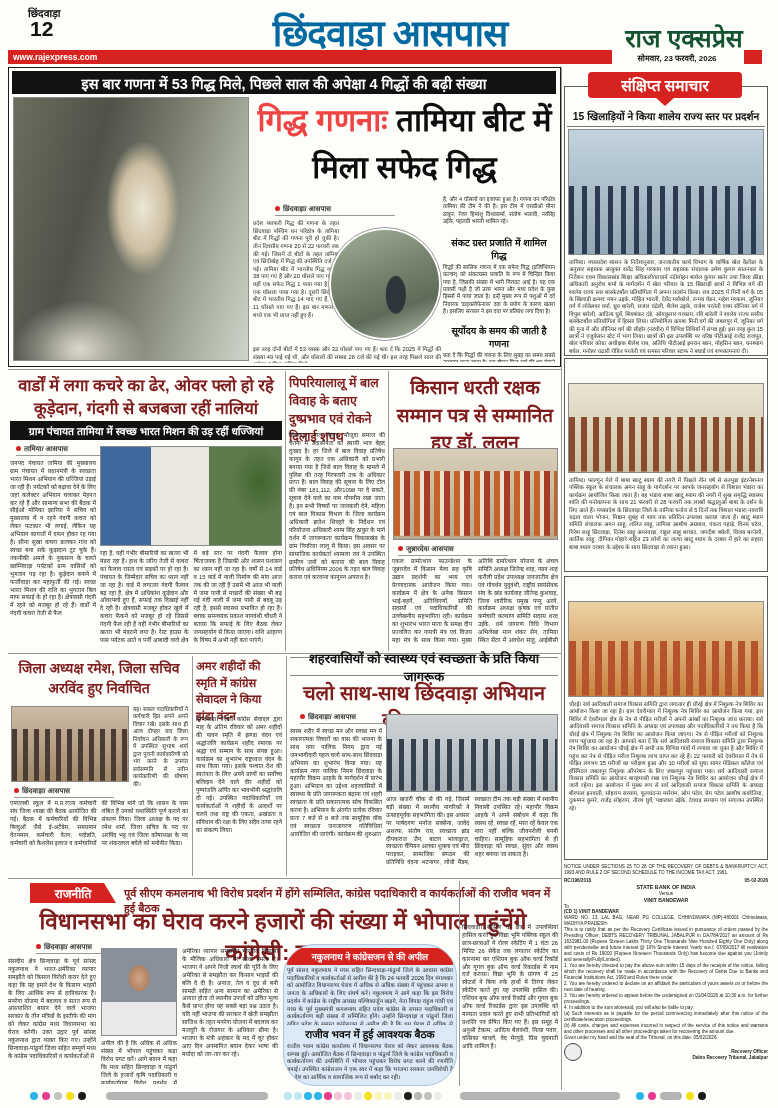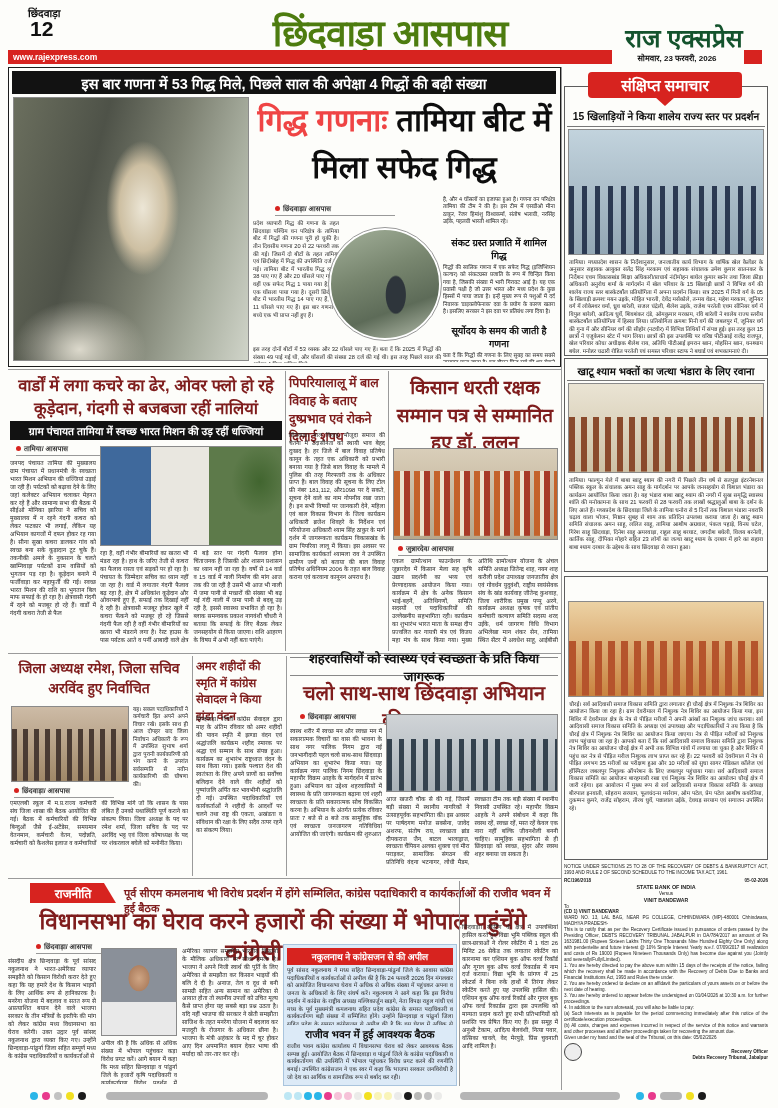--- a/index.html
+++ b/index.html
@@ -14,21 +14,21 @@
   .byline { display:flex; align-items:center; gap:3px; font-size:7px; font-weight:bold; color:#3a3a3a; border-bottom:1px solid #999; padding-bottom:2px; }
   .byline .dot { width:5px; height:5px; border-radius:50%; background:#d7231f; flex:0 0 auto; }
   .photo { border:1px solid #8a8a8a; overflow:hidden; }
   .vline { position:absolute; width:1px; background:#9a9a9a; }
   .hline { position:absolute; height:1px; background:#9a9a9a; }
   .red { color:#ef4444; }
 
   
   .m-edition { font-size:10.5px; font-weight:bold; color:#111; }
   .m-pageno { font-size:21px; font-weight:bold; color:#111; line-height:1; }
-  .m-title { font-size:37px; font-weight:bold; color:#4d7c0f; letter-spacing:-1px; }
+  .m-title { font-size:37px; font-weight:bold; color:#0369a1; letter-spacing:-1px; }
   .m-brand { font-size:25px; font-weight:bold; color:#14532d; }
   .m-redbar { background:#d7231f; display:flex; align-items:center; }
   .m-web { color:#fff; font-weight:bold; font-size:8.5px; padding-left:5px; }
   .m-date { font-size:8px; font-weight:bold; color:#111; display:flex; align-items:center; justify-content:center; }
   .m-redsq { background:#d7231f; }
 
   
   .lead { left:8px; top:67px; width:553px; height:300px; border:1.5px solid #1c1c1c; background:#fdfdfa; }
   .lead-headline { font-size:31px; line-height:1.5; font-weight:bold; text-align:center; color:#0d0d0d; }
   .subhed { font-weight:bold; font-size:9.5px; color:#111; text-align:center; }
@@ -136,21 +136,20 @@
   <div class="vline" style="left:561px;top:67px;height:1023px;"></div>
   <div class="abs sb-badge" style="left:588px;top:72px;width:154px;height:26px;">संक्षिप्त समाचार</div>
 
   <div class="abs sb-box" style="left:564px;top:86px;width:204px;height:270px;">
     <div class="abs sb-hed" style="left:2px;top:18px;width:198px;height:22px;">15 खिलाड़ियों ने किया शालेय राज्य स्तर पर प्रदर्शन</div>
     <div class="abs photo p-sports" style="left:3px;top:42px;width:196px;height:126px;"></div>
     <div class="abs sb-body" style="left:1px;top:172px;width:200px;height:94px;">तामिया। मध्यप्रदेश शासन के निर्देशानुसार, जनजातीय कार्य विभाग के वार्षिक खेल कैलेंडर के अनुसार सहायक आयुक्त सतेंद्र सिंह मरकाम एवं सहायक संचालक उमेश कुमार सातनकर के निर्देशन एवम विकासखंड शिक्षा अधिकारी/प्राचार्य नंदीमोहन बाघेल कुमार खनेर तथा जिला क्रीड़ा अधिकारी अनुरोध शर्मा के मार्गदर्शन में खेल परिवार के 15 खिलाड़ी छात्रों ने विभिन्न वर्ग की शालेय राज्य स्तर बास्केटबॉल प्रतियोगिता में अपना प्रदर्शन किया। सत्र 2025 में मिनी वर्ग के 05 के खिलाड़ी क्रमशः मयन उइके, मोहित भारती, देवेंद्र मर्सकोले, तन्मय वेडन, महेश मरकाम, जूनियर वर्ग में लोकेश्वर वर्मा, ध्रुव बारेली, सजल चंद्रेली, शैलेश उइके, राजेश परतेती एवम सीनियर वर्ग में विपुल बारेली, आदित्य धुर्वे, शिवशंकर दंडे, ओमकुमार मरकाम, रवि बारेली ने शालेय राज्य स्तरीय बास्केटबॉल प्रतियोगिता में हिस्सा लिया। प्रतियोगिता क्रमशः मिनी वर्ग की जबलपुर में, जूनियर वर्ग की गुना में और सीनियर वर्ग की सीहोर (नटवीर) में विभिन्न तिथियों में संपन्न हुई। इस तरह कुल 15 छात्रों ने एजुकेशन स्टेट में भाग लिया। छात्रों की इस उपलब्धि पर वरिष्ठ पीटीआई राजेंद्र राजपूत, खेल परिवार कोच/ अधीक्षक शैलेश राय, अतिथि पीटीआई इमरान खान, मोहसिन खान, घनश्याम बघेल, मनोहर चढ़ारी रोहित परतेती एवं समस्त परिवार स्टाफ ने बधाई एवं शुभकामनाएं दी।</div>
   </div>
 
   <div class="abs sb-box" style="left:564px;top:358px;width:204px;height:214px;">
-    <div class="abs sb-hed" style="left:2px;top:2px;width:198px;height:20px;">खाटू श्याम भक्तों का जत्था भंडारा के लिए रवाना</div>
     <div class="abs photo p-khatu" style="left:3px;top:24px;width:196px;height:90px;"></div>
     <div class="abs sb-body" style="left:1px;top:118px;width:200px;height:92px;">तामिया। फाल्गुन मेले में बाबा खाटू श्याम की नगरी में पिछले तीन वर्ष से सतपुड़ा इंटरनेशनल पब्लिक स्कूल के संचालक अमन साहू के मार्गदर्शन पर आपके जनसहयोग से विशाल भंडारा का कार्यक्रम आयोजित किया जाता है। यह भंडारा बाबा खाटू श्याम की नगरी में सुख समृद्धि स्वास्थ्य शांति की मनोकामना के साथ 21 फरवरी से 28 फरवरी तक लाखों श्रद्धालुओं बाबा के दर्शन के लिए आते हैं। मध्यप्रदेश के छिंदवाड़ा जिले के तामिया धनोरा से 5 दिनों तक विशाल भंडारा नवरात्रि चढ़ाव वाला भोजन, मिष्ठान सुबह से शाम तक प्रतिदिन उपलब्ध कराया जाता है। खाटू श्याम समिति संचालक अमन साहू, ललित साहू, तामिया आशीष अग्रवाल, पंकज पहाड़े, विनय चटेल, गिरेश साहू छिंदवाड़ा, दिनेश साहू अमरवाड़ा, राहुल साहू बरघाट, जगदीश बघेली, विजय बरनेली, कार्तिक साहू, दीपिका मोहारे सहित 23 लोगों का जत्था खाटू श्याम के दरबार में हारे का सहारा बाबा श्याम दरबार के उद्देश्य के साथ छिंदवाड़ा से रवाना हुआ।</div>
   </div>
 
   <div class="abs sb-box" style="left:564px;top:576px;width:204px;height:284px;">
     <div class="abs photo p-eye" style="left:3px;top:24px;width:196px;height:96px;"></div>
     <div class="abs sb-body" style="left:1px;top:124px;width:200px;height:156px;">चौरई। सर्व आदिवासी समाज विकास समिति द्वारा लगातार ही चौरई क्षेत्र में निशुल्क नेत्र शिविर का आयोजन किया जा रहा है। ग्राम देवरीमाल में निशुल्क नेत्र शिविर का आयोजन किया गया, इस शिविर में देवरीमाल क्षेत्र के नेत्र से पीड़ित मरीजों ने अपनी आंखों का निशुल्क जांच कराया। सर्व आदिवासी समाज विकास समिति के अध्यक्ष एवं उपाध्यक्ष और पदाधिकारियों ने तय किया है कि चौरई क्षेत्र में निशुल्क नेत्र शिविर का आयोजन किया जाएगा। नेत्र से पीड़ित मरीजों को निशुल्क लाभ पहुंचाया जा रहा है। आपको बता दें कि सर्व आदिवासी समाज विकास समिति द्वारा निशुल्क नेत्र शिविर का आयोजन चौरई क्षेत्र में अभी तक विभिन्न गांवों में लगाया जा चुका है और शिविर में पहुंच कर नेत्र से पीड़ित मरीज निशुल्क लाभ प्राप्त कर रहे हैं। 22 फरवरी को देवरीमाल में नेत्र से पीड़ित लगभग 35 मरीजों का परीक्षण हुआ और 10 मरीजों को सुधा सागर मेडिकल कॉलेज एवं हॉस्पिटल जबलपुर निशुल्क ऑपरेशन के लिए जबलपुर पहुंचाया गया। सर्व आदिवासी समाज विकास समिति का आयोजन बारहमासी रखा एवं निशुल्क नेत्र शिविर का आयोजन चौरई क्षेत्र में जारी रहेगा। इस आयोजन में मुख्य रूप से सर्व आदिवासी समाज विकास समिति के अध्यक्ष बीरपाल इनवाती, सोहराम सरयाम, फूलचंदन्स मर्सराम, ओम पटेल, प्रेम पटेल आशीष कवरेतिया, दुकम्मन कुमरे, राजेंद्र सोहराम, तीरथ धुर्वे, पन्नालाल उईके, देवघड़ सरयाम एवं सगाजन उपस्थित रहे।</div>
   </div>
 
   <div class="abs notice" style="left:564px;top:864px;width:204px;height:206px;overflow:hidden;">
@@ -244,21 +243,21 @@
   <div class="abs hed center" style="left:8px;top:905px;width:550px;font-size:22.5px;">विधानसभा का घेराव करने हजारों की संख्या में भोपाल पहुंचेंगे कांग्रेसी: नकुल</div>
   <div class="abs byline" style="left:36px;top:942px;width:110px;">
     <span class="dot"></span>
     <span>छिंदवाड़ा/ आसपास</span>
   </div>
   <div class="abs bodytx" style="left:8px;top:958px;width:88px;height:126px;">संसदीय क्षेत्र छिन्दवाड़ा के पूर्व सांसद नकुलनाथ ने भारत-अमेरिका व्यापार समझौते को किसान विरोधी करार देते हुए कहा कि यह हमारे देश के किसान भाइयों के लिए आर्थिक रूप से हानिकारक है। मनरेगा योजना में बदलाव व सतत रूप से अप्रत्याशित बयान देने वाले भाजपा सरकार के तीन मंत्रियों के इस्तीफे की मांग को लेकर कांग्रेस मध्य विधानसभा का घेराव करेगी। उक्त उद्गार पूर्व सांसद नकुलनाथ द्वारा व्यक्त किए गए। उन्होंने छिन्दवाड़ा-पांढुर्ना जिला सहित सम्पूर्ण मध्य के कांग्रेस पदाधिकारियों व कार्यकर्ताओं से</div>
   <div class="abs photo p-nakul" style="left:101px;top:948px;width:76px;height:88px;"></div>
   <div class="abs bodytx" style="left:101px;top:1040px;width:76px;height:44px;">अपील की है कि अधिक से अधिक संख्या में भोपाल पहुंचकर कड़ा विरोध प्रगट करें। आगे बयान में कहा कि मध्य सहित छिन्दवाड़ा व पांढुर्ना जिले के हजारों कृषि पदाधिकारी व कार्यकर्तागण विरोध प्रदर्शन में सम्मिलित होकर किसान, मजदूर, युवा व महिलाओं के अधिकारों की आवाज को बुलंद करने 24 फरवरी को भोपाल पहुंचे। क्योंकि भारत-</div>
   <div class="abs bodytx" style="left:182px;top:948px;width:96px;height:136px;">अमेरिका व्यापार समझौता भारतीय किसानों के मौलिक अधिकारों पर सीधा हमला है। भाजपा ने अपने निजी स्वार्थ की पूर्ति के लिए अमेरिका से समझौता कर किसान भाइयों की बलि दे दी है। अनाज, तेल व दूध से बनी सामग्री सहित अन्य सामान का अमेरिका से आयात होता तो स्थानीय उपजों को उचित मूल्य कैसे प्राप्त होगा यह सबसे बड़ा प्रश्न उठता है। यदि नहीं भाजपा की सरकार ने खेती समझौता साजिश के तहत मनरेगा योजना में बदलाव कर मजदूरी के रोजगार के अधिकार छीना है। भाजपा के मंत्री अहंकार के मद में चूर होकर आए दिन अपमानित बयान देकर भाषा की मर्यादा को तार-तार कर रहे।</div>
 
-  <div class="abs bluebox" style="left:283px;top:944px;width:174px;height:142px;">
+  <div class="abs bluebox" style="left:283px;top:944px;width:174px;height:142px;border-radius:32px;">
     <div class="bb-h1">नकुलनाथ ने कांग्रेसजन से की अपील</div>
     <div class="bb-t" style="height:58px;">पूर्व सांसद नकुलनाथ ने मध्य सहित छिन्दवाड़ा-पांढुर्ना जिले के आवास कांग्रेस पदाधिकारियों व कार्यकर्ताओं से अपील की है कि 24 फरवरी 2026 दिन मंगलवार को आयोजित विधानसभा घेराव में अधिक से अधिक संख्या में पहुंचकर अपना व जनता के अधिकारों के लिए संघर्ष करें। नकुलनाथ ने आगे कहा कि इस विरोध प्रदर्शन में कांग्रेस के राष्ट्रीय अध्यक्ष मल्लिकार्जुन खड़गे, नेता विपक्ष राहुल गांधी एवं मध्य के पूर्व मुख्यमंत्री कमलनाथ सहित प्रदेश कांग्रेस के समस्त पदाधिकारी व कार्यकर्तागण बड़ी संख्या में सम्मिलित होंगे। उन्होंने छिन्दवाड़ा व पांढुर्ना जिला सहित प्रदेश के समस्त कांग्रेसजन से अपील की है कि इस घेराव में अधिक से अधिक संख्या में पहुंचकर देश, प्रदेश व जिले के भविष्य को सुरक्षित करें।</div>
     <div class="bb-h2">राजीव भवन में हुई आवश्यक बैठक</div>
     <div class="bb-t" style="flex:1;">राजीव भवन कांग्रेस कार्यालय में विधानसभा घेराव को लेकर आवश्यक बैठक सम्पन्न हुई। आयोजित बैठक में छिन्दवाड़ा व पांढुर्ना जिले के कांग्रेस पदाधिकारी व कार्यकर्तागण की उपस्थिति में भोपाल पहुंचकर विरोध प्रगट करने की रणनीति बनाई। उपस्थित कांग्रेसजन ने एक स्वर में कहा कि भाजपा सरकार जनविरोधी है जो देश का आर्थिक व सामाजिक रूप से बर्बाद कर रही।</div>
   </div>
 
   <div class="vline" style="left:459px;top:881px;height:205px;"></div>
 
   <div class="abs bodytx" style="left:462px;top:924px;width:96px;height:162px;">छिंदवाड़ा। स्केटिंग के क्षेत्र में उपलब्धियां हासिल करते हुए विद्या भूमि पब्लिक स्कूल की छात्र-छात्राओं ने रोलर स्केटिंग में 1 घंटा 26 मिनिट 26 सेकेंड तक लगातार स्केटिंग का कारनामा कर एशियन बुक ऑफ वर्ल्ड रिकॉर्ड और गूगल बुक ऑफ वर्ल्ड रिकार्डस में नाम दर्ज कराया। विद्या भूमि के प्रांगण में 25 स्केटर्स ने बिना रुके हाथों में तिरंगा लेकर स्केटिंग करते हुए यह उपलब्धि हासिल की। एशियन बुक ऑफ वर्ल्ड रिकॉर्ड और गूगल बुक ऑफ वर्ल्ड रिकार्डस द्वारा इस उपलब्धि को मान्यता प्रदान करते हुए सभी प्रतिभागियों को प्रशस्ति पत्र प्रेषित किए गए हैं। इस समूह में अनुश्री टेकाम, आदित्य बेलवंशी, नित्या पवार, वत्सिका चावले, वेद मेरपुड़े, प्रिंस चुवनाती आदि शामिल है।</div>
 

